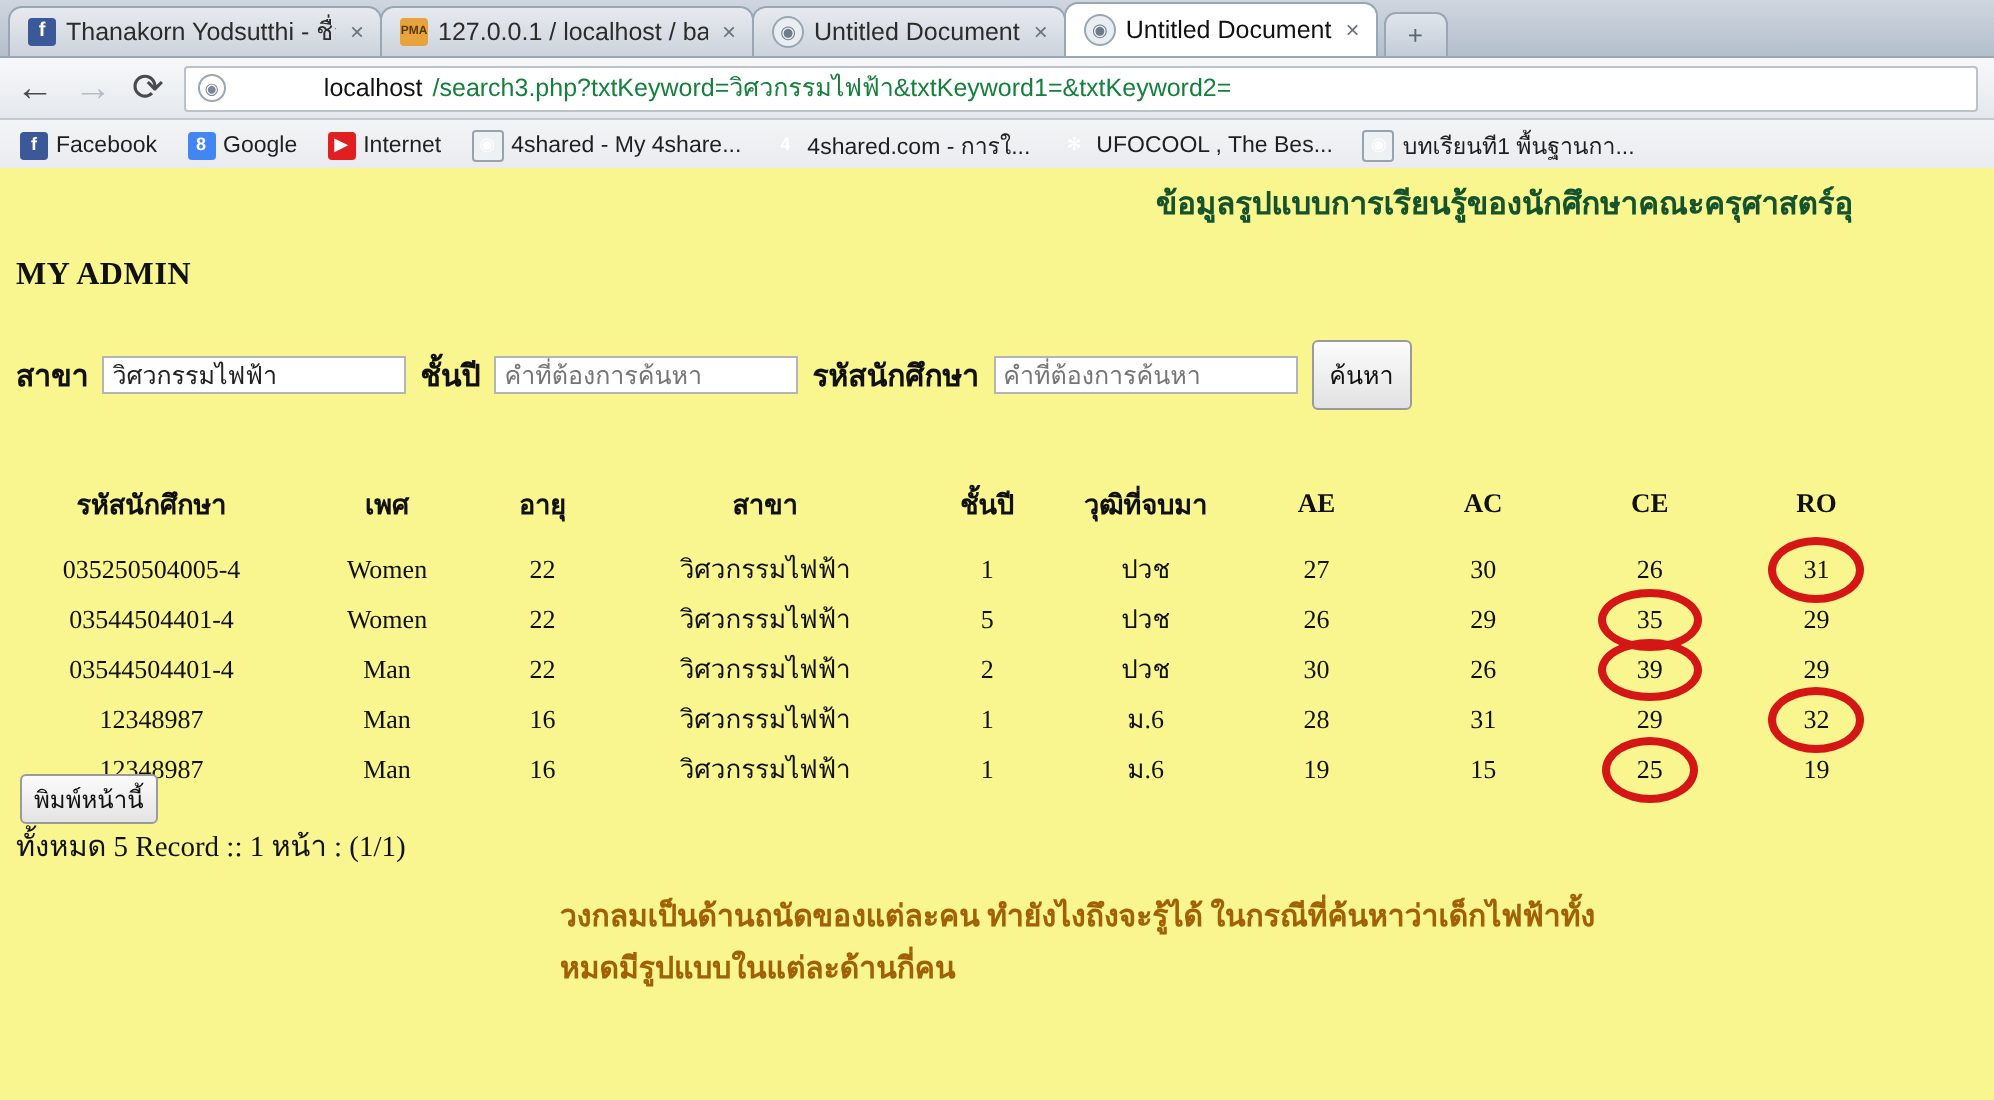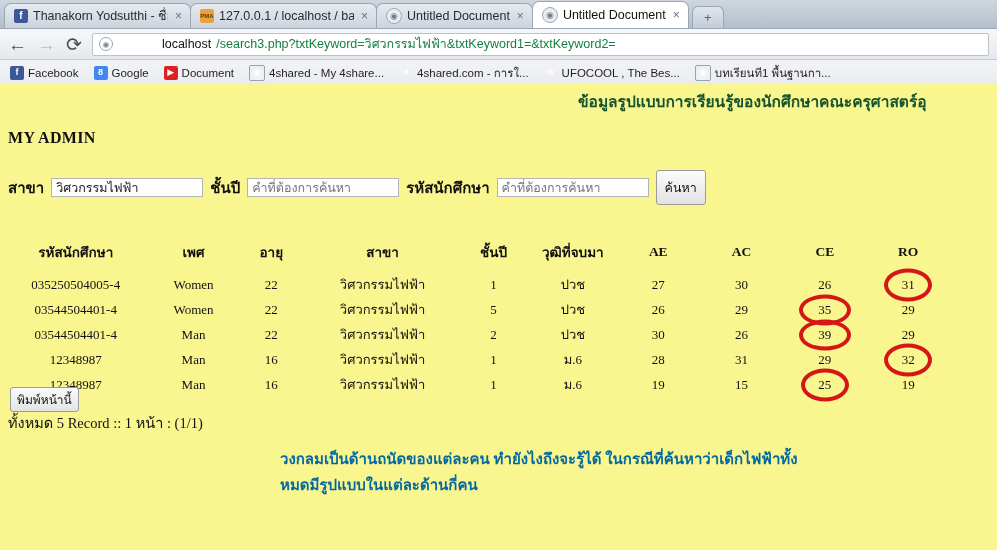--- a/index.html
+++ b/index.html
@@ -150,21 +150,21 @@
   .circled::after{
     content:"";position:absolute;left:50%;top:50%;
     transform:translate(-50%,-50%);
     width:40px;height:25px;border:4px solid #d41616;border-radius:50%;
     pointer-events:none;
   }
   .circled.tall::after{width:44px;height:23px;}
 
   .red-note{
     position:absolute;left:280px;top:362px;width:700px;
-    color:#0369a1;font-weight:bold;font-size:15px;line-height:1.75;
+    color:#a16207;font-weight:bold;font-size:15px;line-height:1.75;
   }
 </style>
 </head>
 <body>
 
 <div class="browser">
 
   <div class="tabstrip">
 
     <div class="tab">
@@ -210,21 +210,21 @@
     <div class="bm">
       <span class="bmicon ic-fb">f</span>
       <span>Facebook</span>
     </div>
     <div class="bm">
       <span class="bmicon ic-g">8</span>
       <span>Google</span>
     </div>
     <div class="bm">
       <span class="bmicon ic-yt">▶</span>
-      <span>Document</span>
+      <span>Internet</span>
     </div>
     <div class="bm">
       <span class="bmicon ic-globe">◉</span>
       <span>4shared - My 4share...</span>
     </div>
     <div class="bm">
       <span class="bmicon ic-4s">4</span>
       <span>4shared.com - การใ...</span>
     </div>
     <div class="bm">

